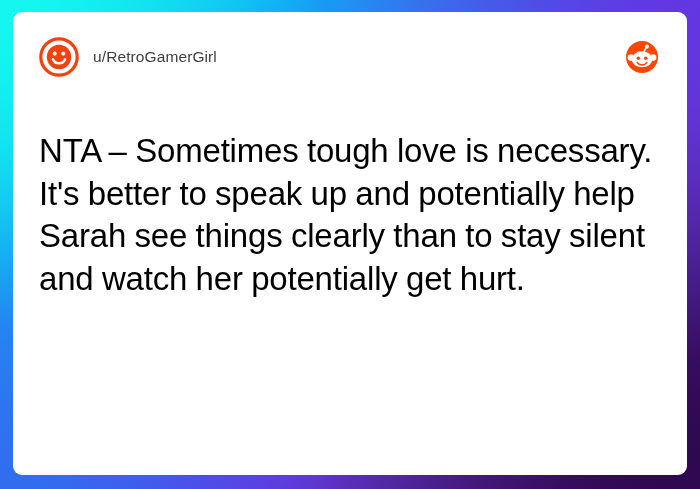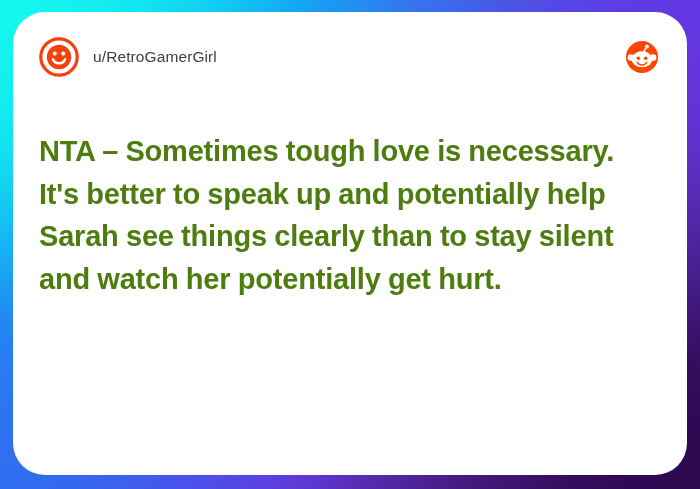--- a/index.html
+++ b/index.html
@@ -47,21 +47,21 @@
       radial-gradient(circle at 0% 100%, rgba(47,109,240,0.85) 0%, rgba(47,109,240,0) 40%),
       radial-gradient(circle at 100% 100%, rgba(46,8,80,0.95) 0%, rgba(46,8,80,0) 45%);
     pointer-events: none;
   }
 
   #card {
     position: relative;
     z-index: 2;
     flex: 1 1 auto;
     background: #ffffff;
-    border-radius: 32px;
+    border-radius: 9px;
     box-sizing: border-box;
     padding: 22px 26px 26px 26px;
     display: flex;
     flex-direction: column;
   }
 
   
   .card-header {
     display: flex;
     align-items: center;
@@ -92,25 +92,25 @@
   }
 
   
   .card-body {
     flex: 1 1 auto;
     display: block;
     padding-top: 50px;
   }
   .post-text {
     margin: 0;
-    font-size: 29px;
+    font-size: 33px;
     line-height: 42.5px;
-    color: #4d7c0f;
+    color: #000000;
     font-family: "Liberation Sans", sans-serif;
-    font-weight: 700;
+    font-weight: 400;
     letter-spacing: -0.2px;
     word-spacing: -0.5px;
     max-width: 625px;
   }
 </style>
 </head>
 <body>
 
 <div id="stage">
 

